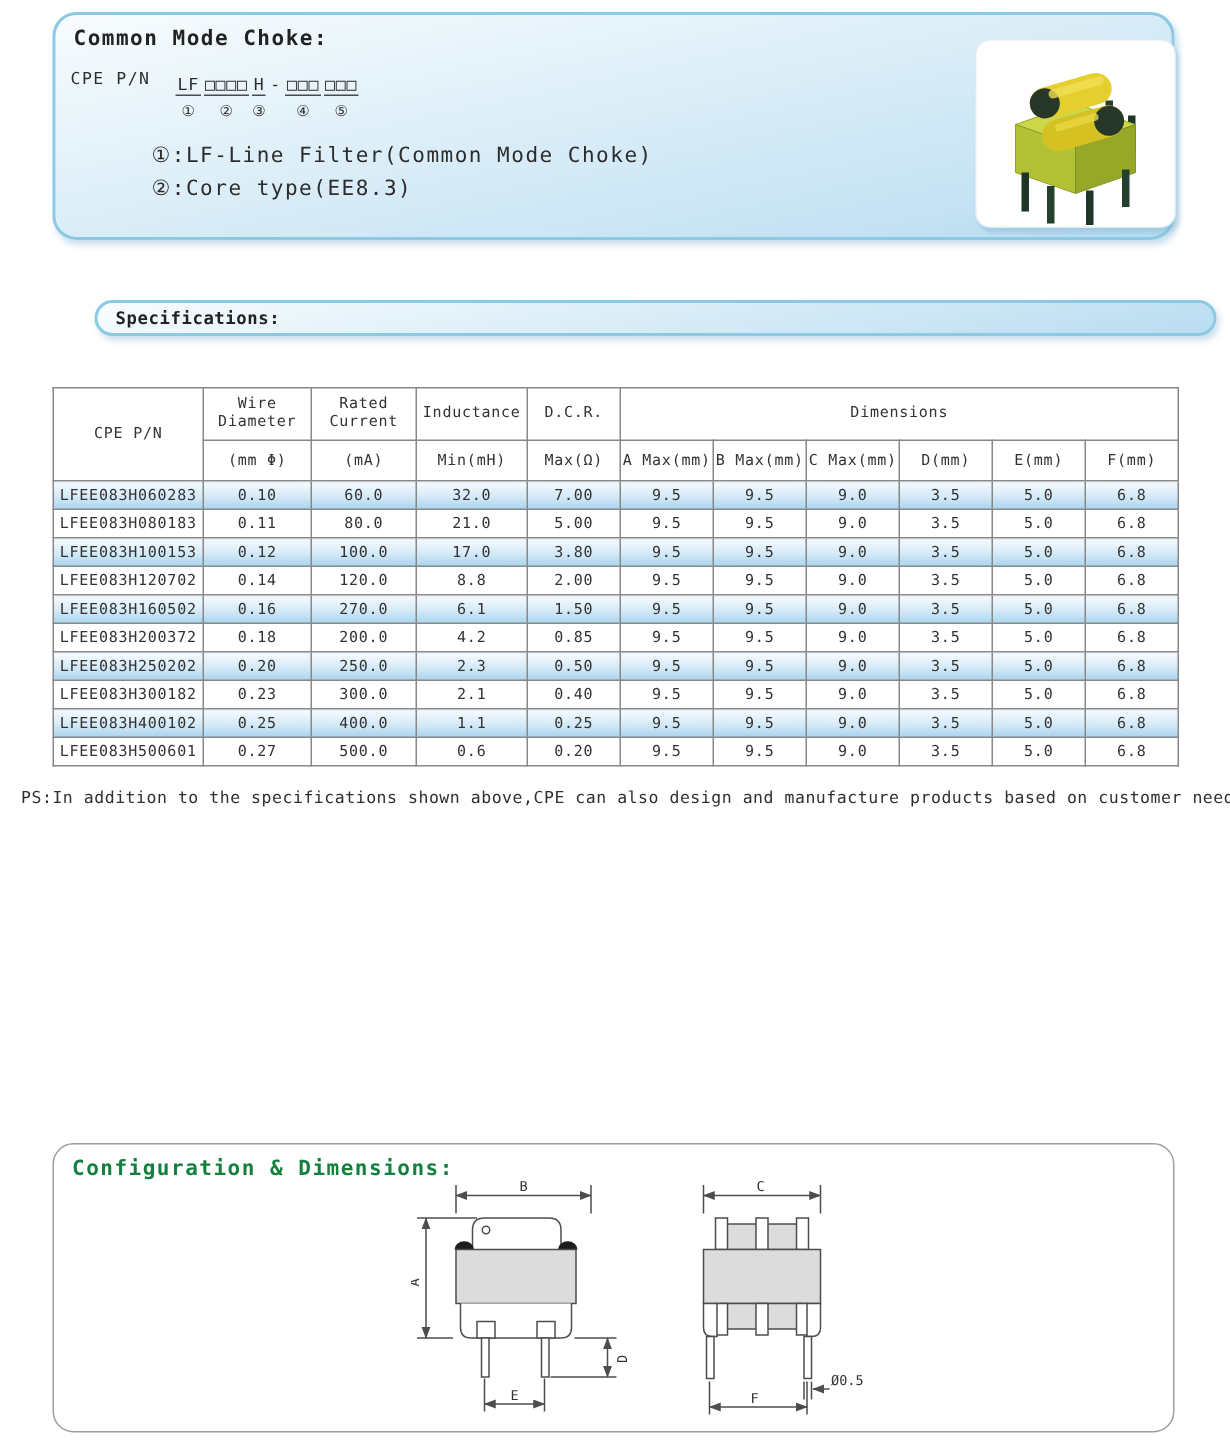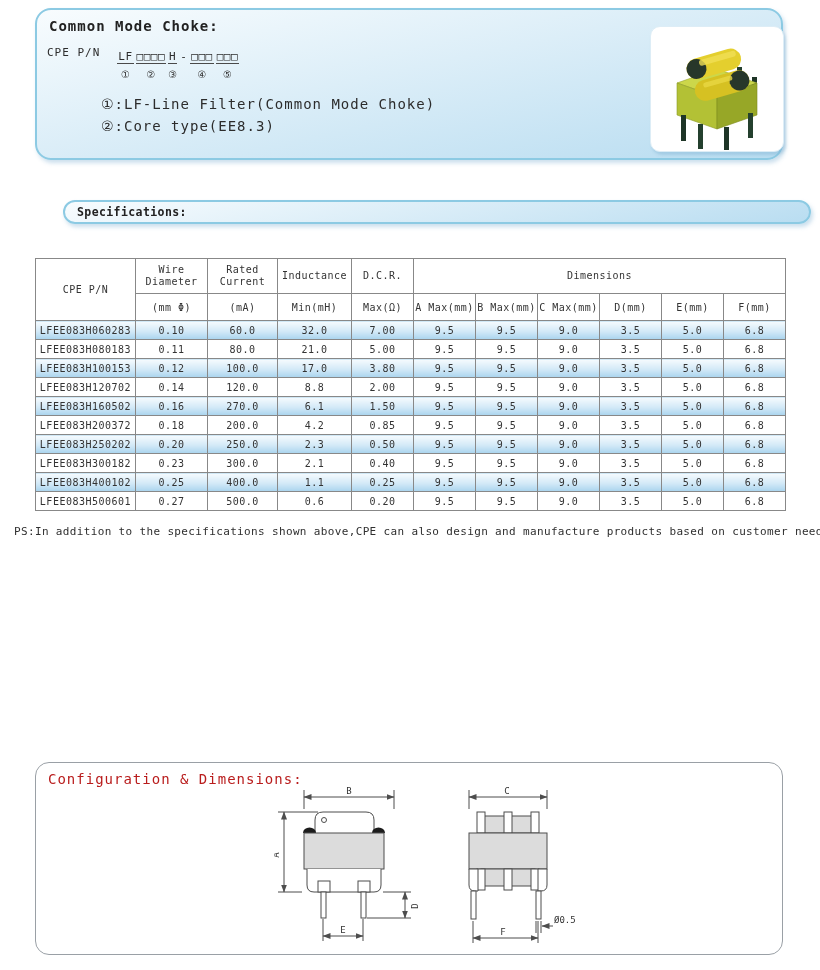--- a/index.html
+++ b/index.html
@@ -41,21 +41,21 @@
   .spec-table thead tr.h1 th{height:34px;line-height:12px;}
   .spec-table thead tr.h2 th{height:26px;}
   .spec-table tbody td{height:18px;}
   .spec-table tbody tr.alt td{background:linear-gradient(180deg,#f6fbfe 0%,#d3e9f7 55%,#a9d4ee 100%);}
 
   .ps-note{position:absolute;left:14px;top:514px;font-size:11px;letter-spacing:.35px;white-space:nowrap;color:#2f2f2f;}
 
   
   .config-box{position:absolute;left:35px;top:762px;width:748px;height:193px;box-sizing:border-box;
     border:1px solid #9fa3a8;border:1px solid #9aa0a6;border-radius:14px;background:#fff;}
-  .config-title{position:absolute;left:12px;top:8px;font-size:14px;font-weight:normal;letter-spacing:1px;color:#b91c1c;white-space:nowrap;}
+  .config-title{position:absolute;left:12px;top:8px;font-size:14px;font-weight:bold;letter-spacing:1px;color:#15803d;white-space:nowrap;}
   .front-view{position:absolute;left:238px;top:22px;}
   .side-view{position:absolute;left:405px;top:22px;}
   svg text{font-family:"DejaVu Sans Mono","DejaVu Sans",monospace;}
 </style>
 </head>
 <body>
 
 <div class="page">
 
   <section class="blue-box info-box">

